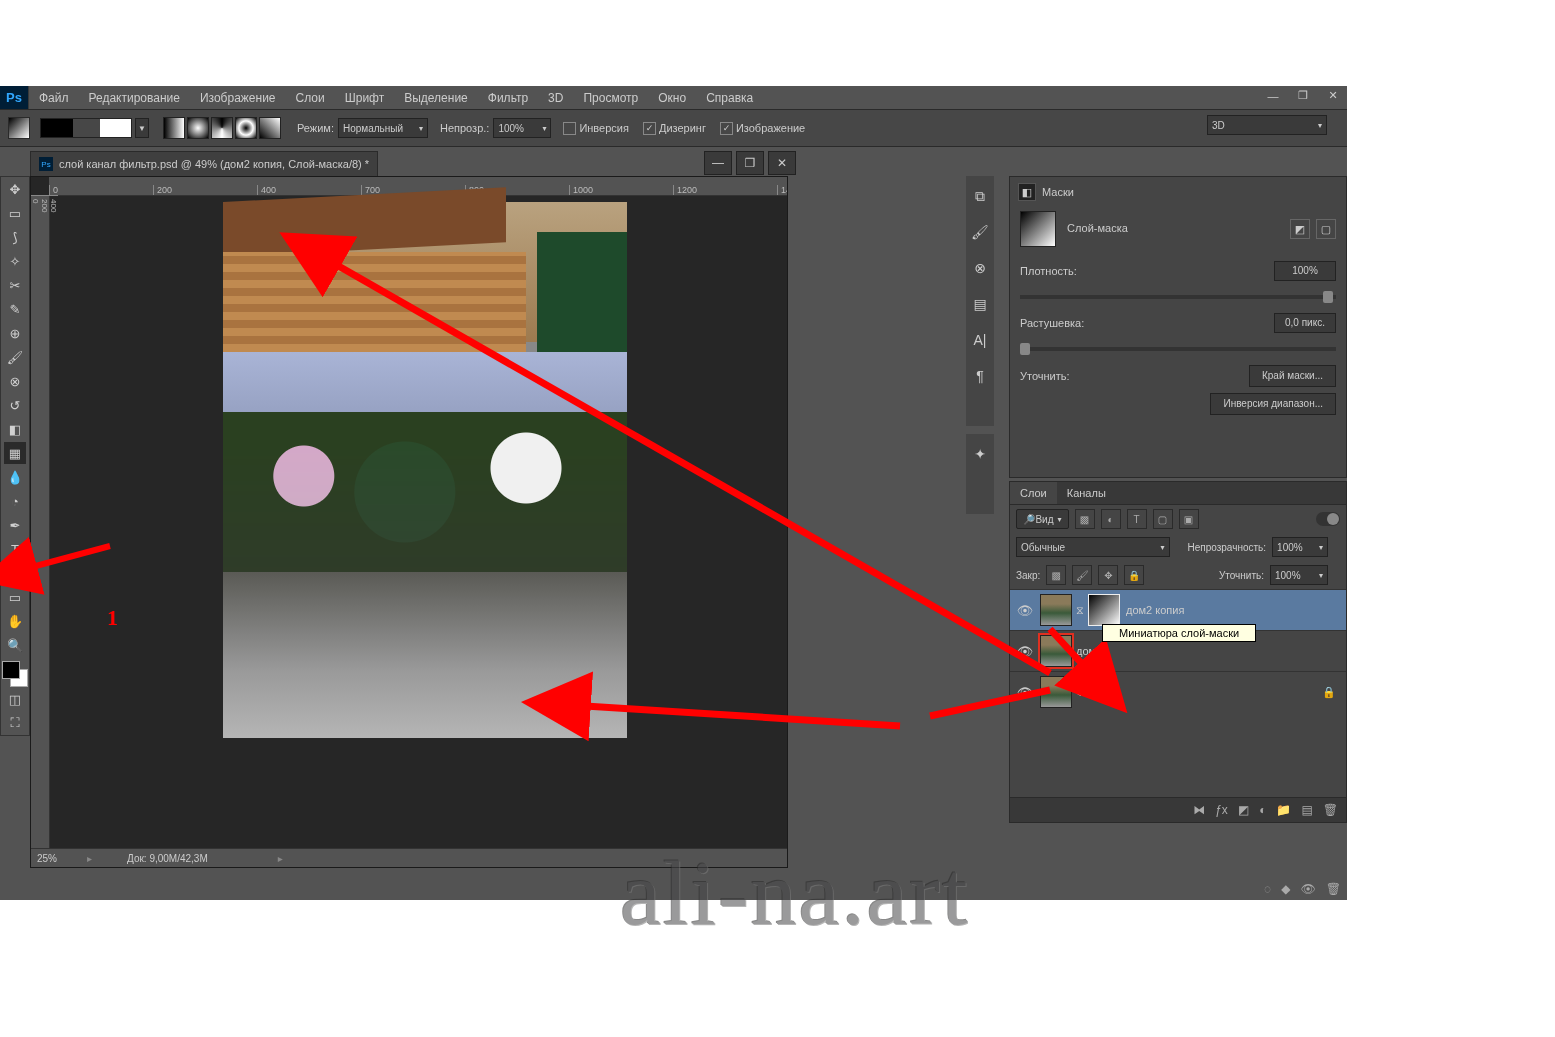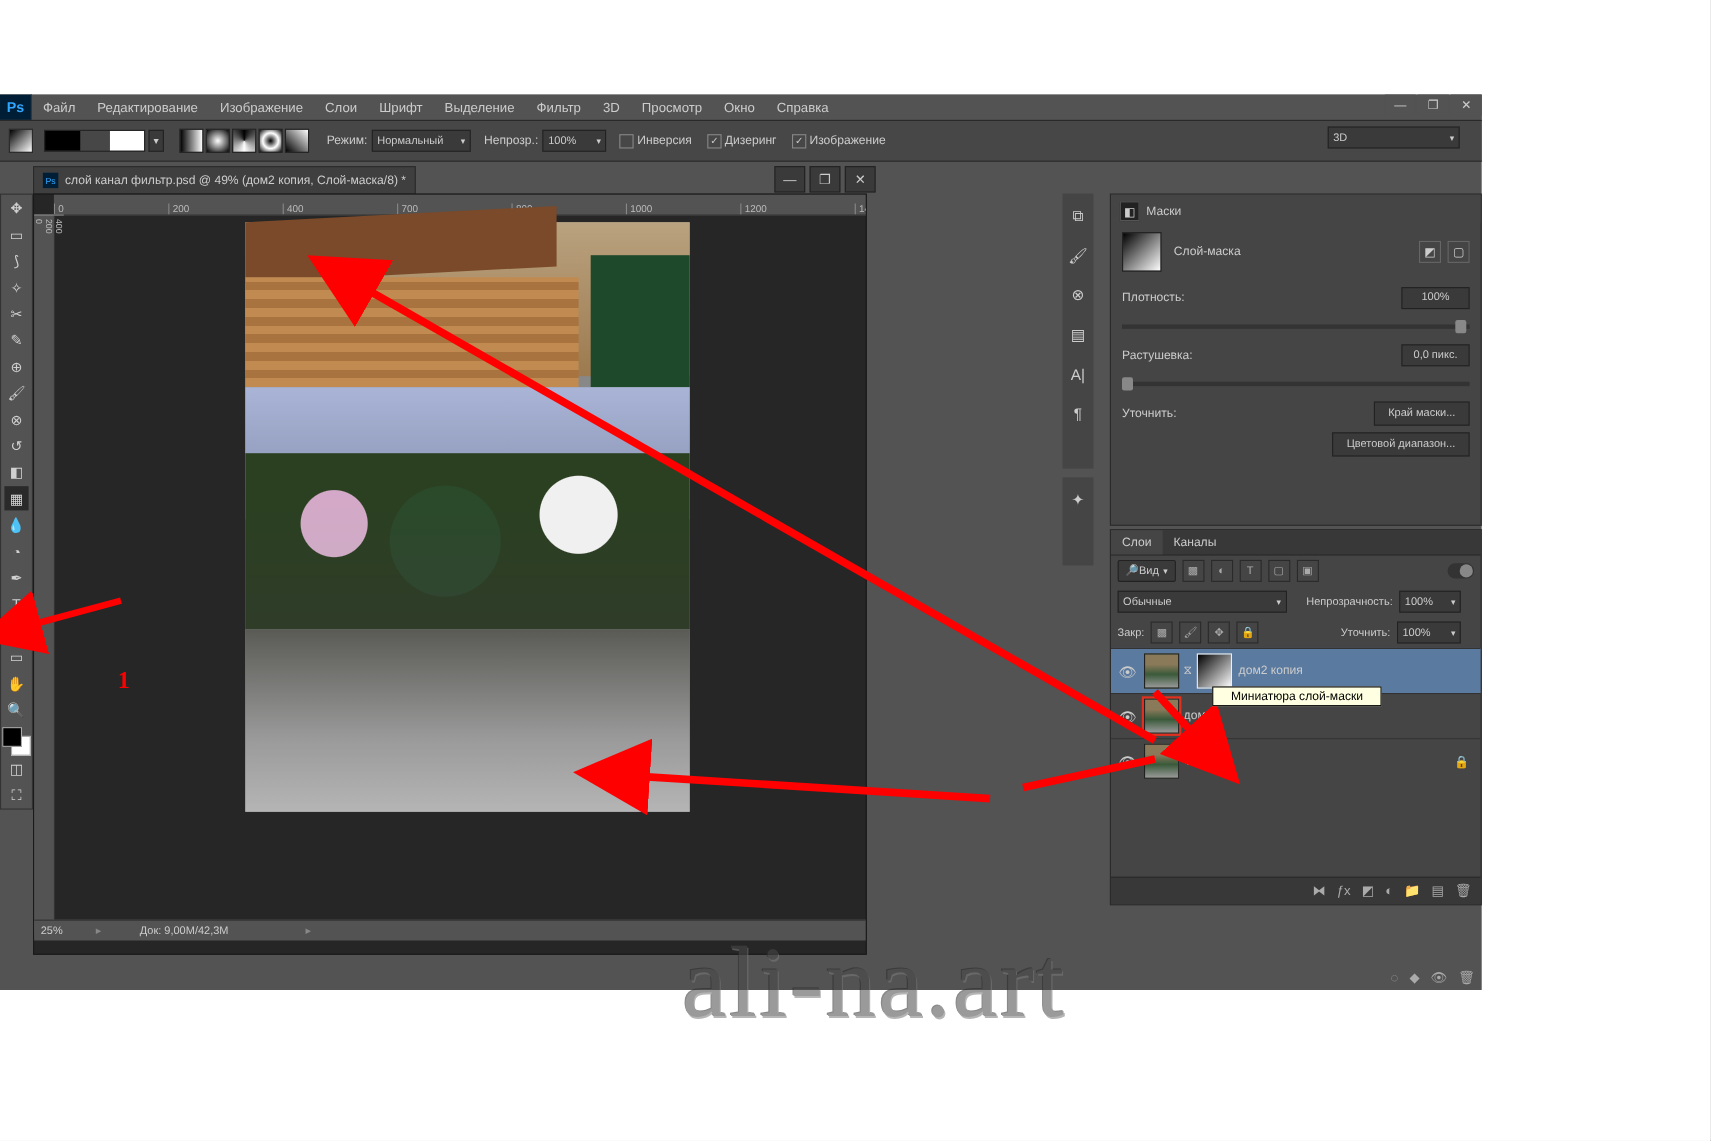--- a/index.html
+++ b/index.html
@@ -41,21 +41,21 @@
   .colorsw{position:relative;width:26px;height:26px;margin-top:4px}
   .cfg{position:absolute;width:16px;height:16px;border:1px solid #aaa}
   .cfg.f{background:#000;left:0;top:0;z-index:2}
   .cfg.b{background:#fff;right:0;bottom:0}
   
   .canvas-wrap{position:absolute;left:30px;top:90px;width:756px;height:690px;background:#262626;border:1px solid #1a1a1a}
   .ruler-h{position:absolute;left:18px;top:0;right:0;height:18px;background:#535353;border-bottom:1px solid #333;display:flex;align-items:flex-end;font-size:9px;color:#bbb;overflow:hidden}
   .ruler-h span{flex:0 0 100px;border-left:1px solid #888;padding-left:3px}
   .ruler-v{position:absolute;left:0;top:18px;bottom:18px;width:18px;background:#535353;border-right:1px solid #333;font-size:8px;color:#bbb;writing-mode:vertical-lr}
   .ruler-v span{display:block;height:100px;border-top:1px solid #888;padding-top:3px}
-  .status{position:absolute;left:0;bottom:12px;right:0;height:18px;background:#535353;display:flex;align-items:center;font-size:10px;color:#ccc;border-top:1px solid #333}
+  .status{position:absolute;left:0;bottom:0;right:0;height:18px;background:#535353;display:flex;align-items:center;font-size:10px;color:#ccc;border-top:1px solid #333}
   .status .zoom{width:50px;padding-left:6px}
   .status .info{margin-left:30px}
   .canvas{position:absolute;left:192px;top:25px;width:404px;height:536px;background:#888}
   
   .sky{position:absolute;top:0;left:0;right:0;height:140px;background:linear-gradient(180deg,#b9a27f,#9d7a4f)}
   .roof{position:absolute;top:0;left:0;right:30%;height:55px;background:#7a4a2a;transform:skewY(-3deg);transform-origin:left}
   .brick{position:absolute;top:50px;left:0;right:25%;height:100px;background:repeating-linear-gradient(0deg,#c08a50 0 8px,#a9733f 8px 16px)}
   .shed{position:absolute;top:30px;right:0;width:90px;height:120px;background:#1e4a2b}
   .fence{position:absolute;top:150px;left:0;right:0;height:120px;background:linear-gradient(180deg,#a9b4d6,#8590b0)}
   .bushes{position:absolute;top:210px;left:0;right:0;height:160px;background:radial-gradient(circle at 20% 40%,#d4a8c8 0 30px,transparent 31px),radial-gradient(circle at 45% 50%,#2a4a2a 0 50px,transparent 51px),radial-gradient(circle at 75% 35%,#f0f0f0 0 35px,transparent 36px),#2a4020}
@@ -278,21 +278,21 @@
         <div class="props-row">
           <span>Растушевка:</span>
           <span class="val-box">0,0 пикс.</span>
         </div>
         <div class="slider zero"></div>
         <div class="props-row" style="margin-bottom:2px">
           <span>Уточнить:</span>
           <span class="ps-btn">Край маски...</span>
         </div>
         <div class="btn-row">
-          <span class="ps-btn">Цветовой диапазон...</span>
+          <span class="ps-btn">Инверсия диапазон...</span>
         </div>
       </div>
       <div class="btm-icons">
         <span>◌</span>
         <span>◆</span>
         <span>👁</span>
         <span>🗑</span>
       </div>
     </div>
 

